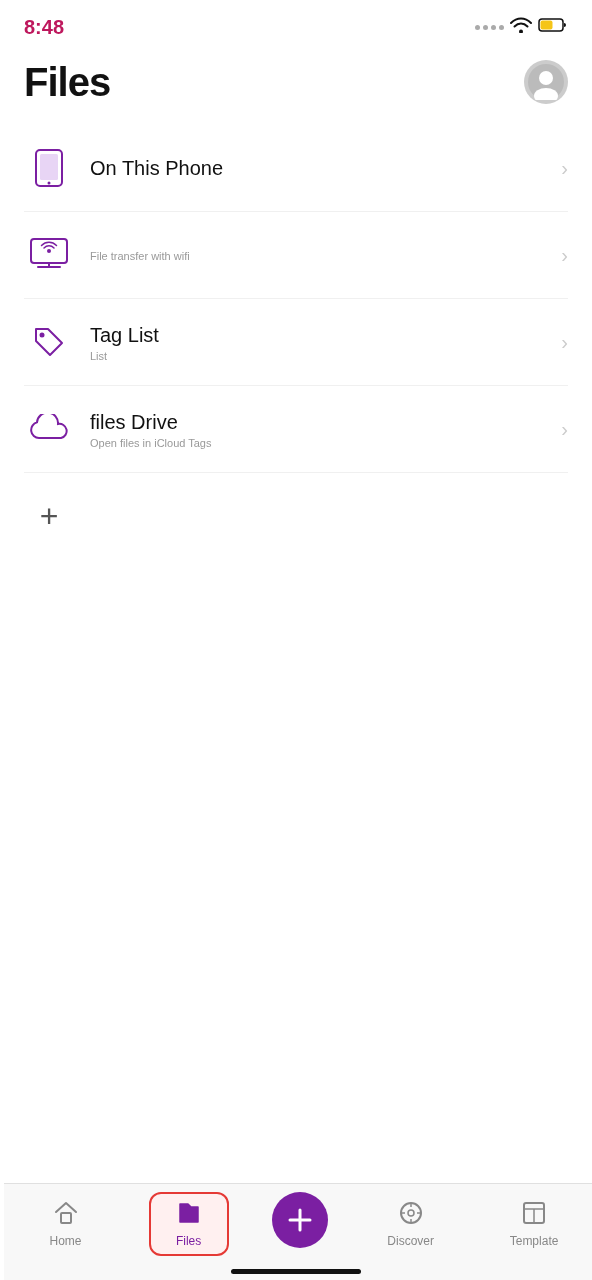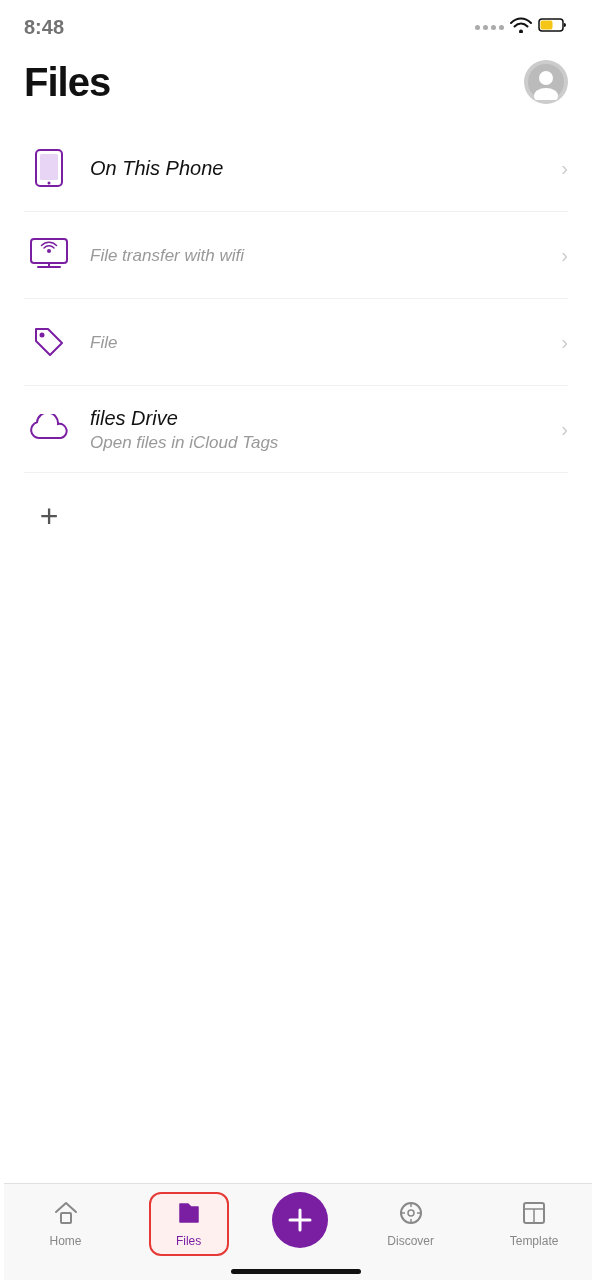--- a/index.html
+++ b/index.html
@@ -19,21 +19,21 @@
       display: flex;
       justify-content: space-between;
       align-items: center;
       padding: 12px 24px 8px 24px;
       height: 50px;
     }
 
     .status-time {
       font-size: 20px;
       font-weight: 600;
-      color: #737373;
+      color: #be185d;
     }
 
     .status-icons {
       display: flex;
       align-items: center;
       gap: 6px;
     }
 
     .signal-dots {
       display: flex;
@@ -99,32 +99,31 @@
       height: 50px;
       display: flex;
       align-items: center;
       justify-content: center;
       flex-shrink: 0;
       margin-right: 16px;
     }
 
     .item-content {
       flex: 1;
-      font-style: italic;
     }
 
     .item-title {
       font-size: 20px;
       font-weight: 400;
       color: #111;
       line-height: 1.3;
     }
 
     .item-subtitle {
-      font-size: 17px;
+      font-size: 11px;
       color: #999;
       margin-top: 2px;
     }
 
     .item-chevron {
       color: #ccc;
       font-size: 20px;
       margin-left: 8px;
     }
 
@@ -281,21 +280,22 @@
   </div>
 
   <div class="list-item">
     <div class="item-icon">
       <svg width="34" height="34" viewBox="0 0 34 34" fill="none">
         <path d="M4 4h12l14 14-12 12L4 16V4z" stroke="#7b1fa2" stroke-width="2" stroke-linejoin="round"></path>
         <circle cx="10" cy="10" r="2.5" fill="#7b1fa2"></circle>
       </svg>
     </div>
     <div class="item-content">
-      <div class="item-subtitle">File</div>
+      <div class="item-title">Tag List</div>
+      <div class="item-subtitle">List</div>
     </div>
     <span class="item-chevron">›</span>
   </div>
 
   <div class="list-item">
     <div class="item-icon">
       <svg width="40" height="30" viewBox="0 0 40 30" fill="none">
         <path d="M32 24H10a8 8 0 0 1-2-15.7A10 10 0 0 1 29 10a6 6 0 0 1 3 14z" stroke="#7b1fa2" stroke-width="2" fill="none"></path>
       </svg>
     </div>

